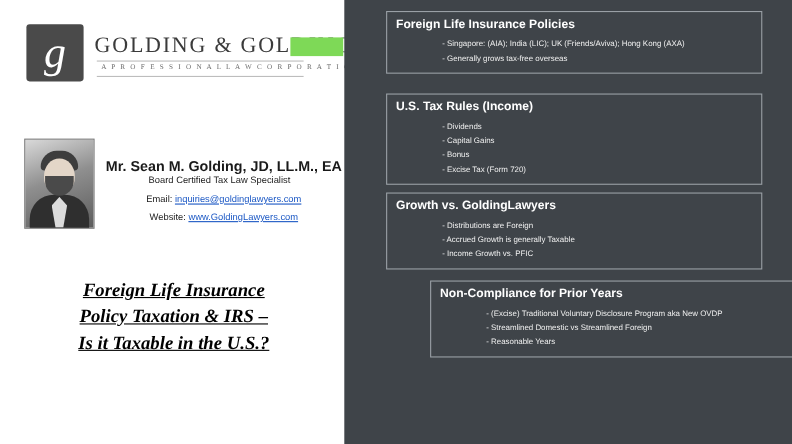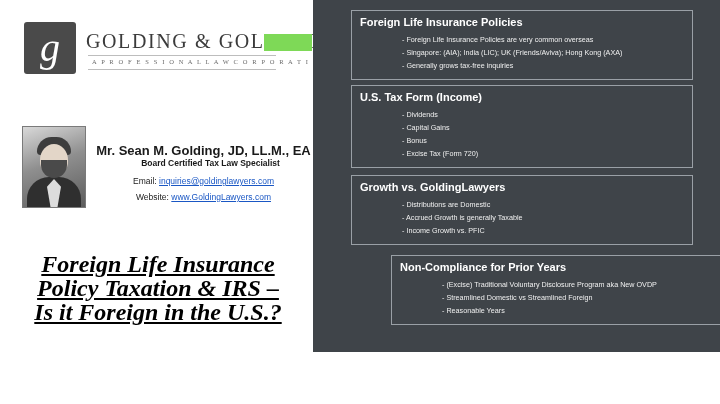--- a/index.html
+++ b/index.html
@@ -155,26 +155,26 @@
     left: 96px;
     top: 143px;
     width: 215px;
     text-align: center;
     font-size: 13px;
     font-weight: bold;
     color: #1a1a1a;
   }
   .attorney-title {
     position: absolute;
-    left: 103px;
+    left: 92px;
     top: 158px;
     width: 215px;
     text-align: center;
     font-size: 8.5px;
-    font-weight: bold;
+    font-weight: normal;
     color: #1a1a1a;
   }
   .contact-line {
     position: absolute;
     width: 215px;
     left: 96px;
     text-align: center;
     font-size: 8.5px;
     color: #1a1a1a;
   }
@@ -186,35 +186,35 @@
   }
   .headline {
     position: absolute;
     left: 18px;
     top: 252px;
     width: 280px;
     text-align: center;
     font-family: "Liberation Serif", serif;
     font-style: italic;
     font-weight: bold;
-    font-size: 24px;
+    font-size: 17px;
     line-height: 24px;
     color: #000000;
   }
   .headline .ln {
     display: block;
     text-decoration: underline;
   }
   
   .right-panel {
     position: absolute;
     left: 313px;
     top: 0;
     width: 407px;
-    height: 352px;
+    height: 404px;
     background: #3f4449;
   }
   .card {
     position: absolute;
     left: 38px;
     width: 340px;
     background: transparent;
     border: 1px solid #9aa0a6;
   }
   .card-title {
@@ -272,49 +272,48 @@
     </div>
 
     <div class="contact-line web">
       <span>Website:</span>
       <a href="#">www.GoldingLawyers.com</a>
     </div>
 
     <div class="headline">
       <span class="ln">Foreign Life Insurance</span>
       <span class="ln">Policy Taxation &amp; IRS –</span>
-      <span class="ln">Is it Foreign in the U.S.?</span>
+      <span class="ln">Is it Taxable in the U.S.?</span>
     </div>
   </div>
 
   <div class="right-panel">
 
     <div class="card" style="top:10px;">
       <div class="card-title">Foreign Life Insurance Policies</div>
       <div class="bullets">
-        <div class="bullet">Foreign Life Insurance Policies are very common overseas</div>
         <div class="bullet">Singapore: (AIA); India (LIC); UK (Friends/Aviva); Hong Kong (AXA)</div>
-        <div class="bullet">Generally grows tax-free inquiries</div>
+        <div class="bullet">Generally grows tax-free overseas</div>
       </div>
     </div>
 
     <div class="card" style="top:85px;">
-      <div class="card-title">U.S. Tax Form (Income)</div>
+      <div class="card-title">U.S. Tax Rules (Income)</div>
       <div class="bullets">
         <div class="bullet">Dividends</div>
         <div class="bullet">Capital Gains</div>
         <div class="bullet">Bonus</div>
         <div class="bullet">Excise Tax (Form 720)</div>
       </div>
     </div>
 
     <div class="card" style="top:175px;">
       <div class="card-title">Growth vs. GoldingLawyers</div>
       <div class="bullets">
-        <div class="bullet">Distributions are Domestic</div>
+        <div class="bullet">Distributions are Foreign</div>
         <div class="bullet">Accrued Growth is generally Taxable</div>
         <div class="bullet">Income Growth vs. PFIC</div>
       </div>
     </div>
 
     <div class="card" style="top:255px;margin-left:40px;">
       <div class="card-title">Non-Compliance for Prior Years</div>
       <div class="bullets">
         <div class="bullet">(Excise) Traditional Voluntary Disclosure Program aka New OVDP</div>
         <div class="bullet">Streamlined Domestic vs Streamlined Foreign</div>

